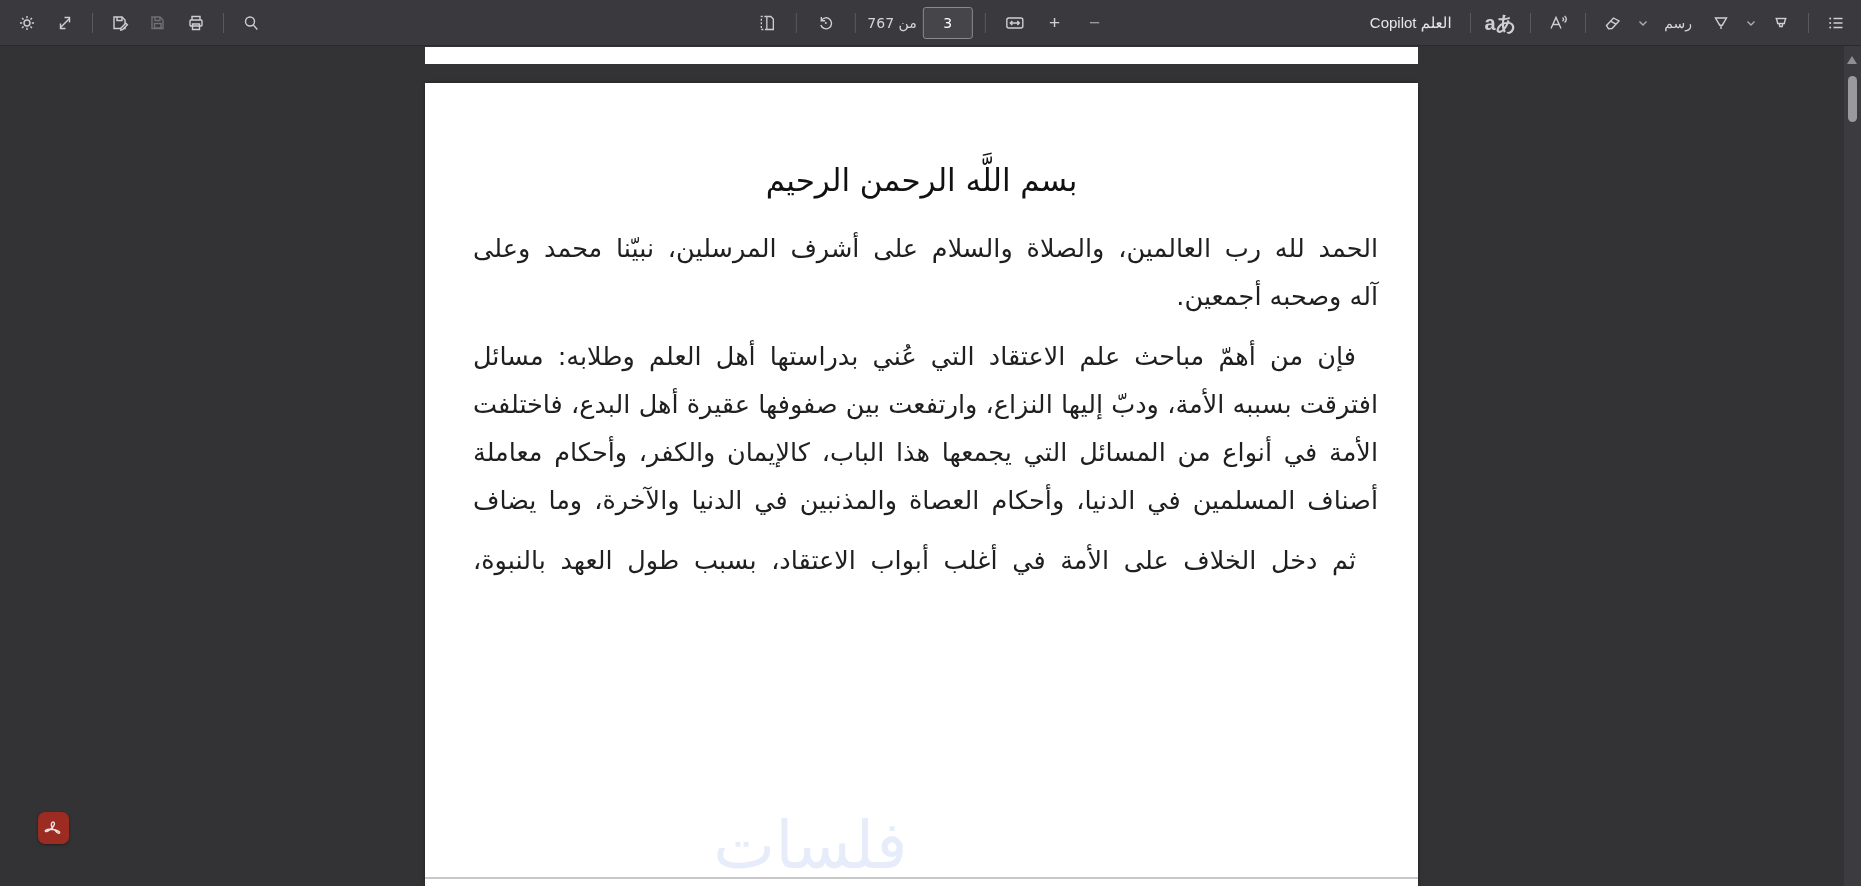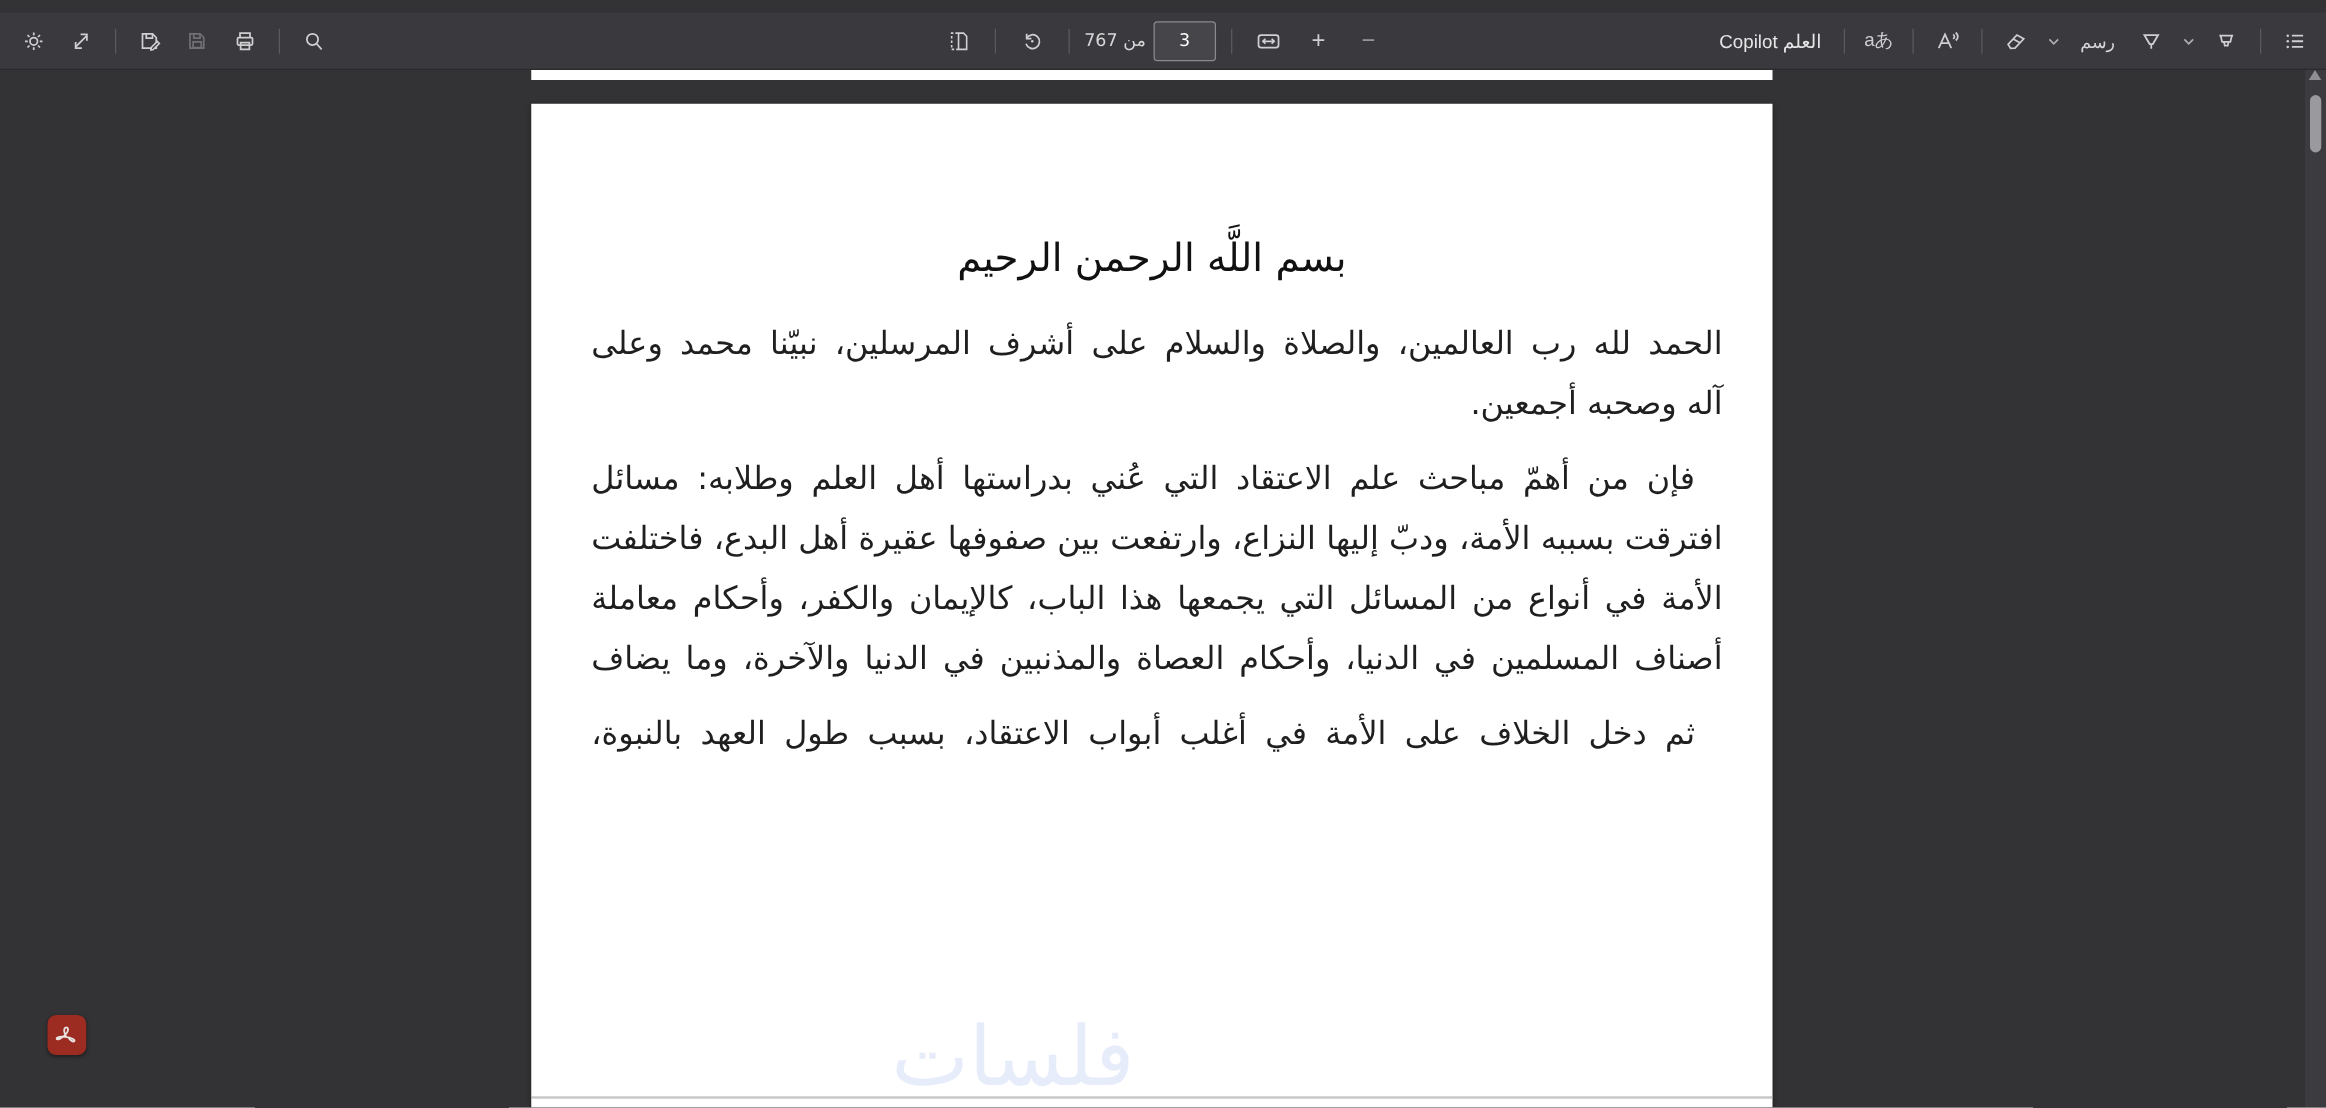--- a/index.html
+++ b/index.html
@@ -7,61 +7,60 @@
     width:1861px;height:886px;overflow:hidden;position:relative;
     background:#333336;
     font-family:"DejaVu Sans",sans-serif;
     -webkit-font-smoothing:antialiased;
   }
   
   .toolbar{
     position:absolute;top:0;left:0;right:0;height:45px;
     background:#3a3a3e;border-bottom:1px solid #2b2b2e;
     z-index:30;
-    margin-top:10px;
   }
   .tb-group{position:absolute;top:0;height:45px;display:flex;align-items:center;}
   .tb-left{left:10px;gap:4px;}
   .tb-center{left:50%;transform:translateX(-50%);gap:6px;}
   .tb-right{right:8px;gap:4px;}
   .tb-btn{
     display:flex;align-items:center;justify-content:center;
     min-width:34px;height:34px;border-radius:4px;cursor:pointer;
     color:#cfcfd2;background:transparent;border:none;padding:0 4px;
   }
   .tb-btn.disabled{color:#717174;}
   .tb-sep{width:1px;height:20px;background:#5a5a5e;margin:0 6px;flex:none;}
   .tb-label{color:#e6e6e8;font-size:15px;white-space:nowrap;}
   .tb-label.dim{color:#d6d6d8;font-size:14px;}
   .page-input{
     width:44px;height:28px;background:#45454a;border:1px solid #8a8a8e;
     border-radius:3px;color:#ffffff;text-align:center;font-size:14px;
     font-family:"DejaVu Sans",sans-serif;outline:none;
   }
   .glyph{font-size:19px;line-height:1;color:#cfcfd2;}
-  .glyph.small{font-size:15px;}
+  .glyph.small{font-size:20px;font-weight:bold;}
   svg.ic{display:block;}
   svg.ic *{vector-effect:non-scaling-stroke;}
   .chev{margin:0 2px;}
   
   .content{
     position:absolute;top:46px;left:0;right:17px;bottom:0;
     background:#333336;overflow:hidden;
   }
   .prev-page-strip{
     position:absolute;left:425px;top:1px;width:993px;height:17px;
     background:#ffffff;
   }
   .pdf-page{
     position:absolute;left:425px;top:37px;width:993px;height:850px;
     background:#ffffff;color:#1f1f1f;
     box-shadow:0 0 4px rgba(0,0,0,.35);
   }
   .bismillah{
-    margin-top:106px;text-align:center;font-size:31px;color:#111;
+    margin-top:79px;text-align:center;font-size:31px;color:#111;
     letter-spacing:0px;
   }
   .body-text{
     direction:rtl;margin:26px 40px 0 48px;font-size:25.5px;line-height:48px;
   }
   .t-line{direction:rtl;text-align:justify;text-align-last:justify;white-space:nowrap;}
   .t-line.endline{text-align:right;text-align-last:right;}
   .t-line.indent{padding-right:22px;}
   .t-line.center-ish{text-align:right;text-align-last:right;padding-right:88px;}
   .t-line.gap-before{margin-top:12px;}

